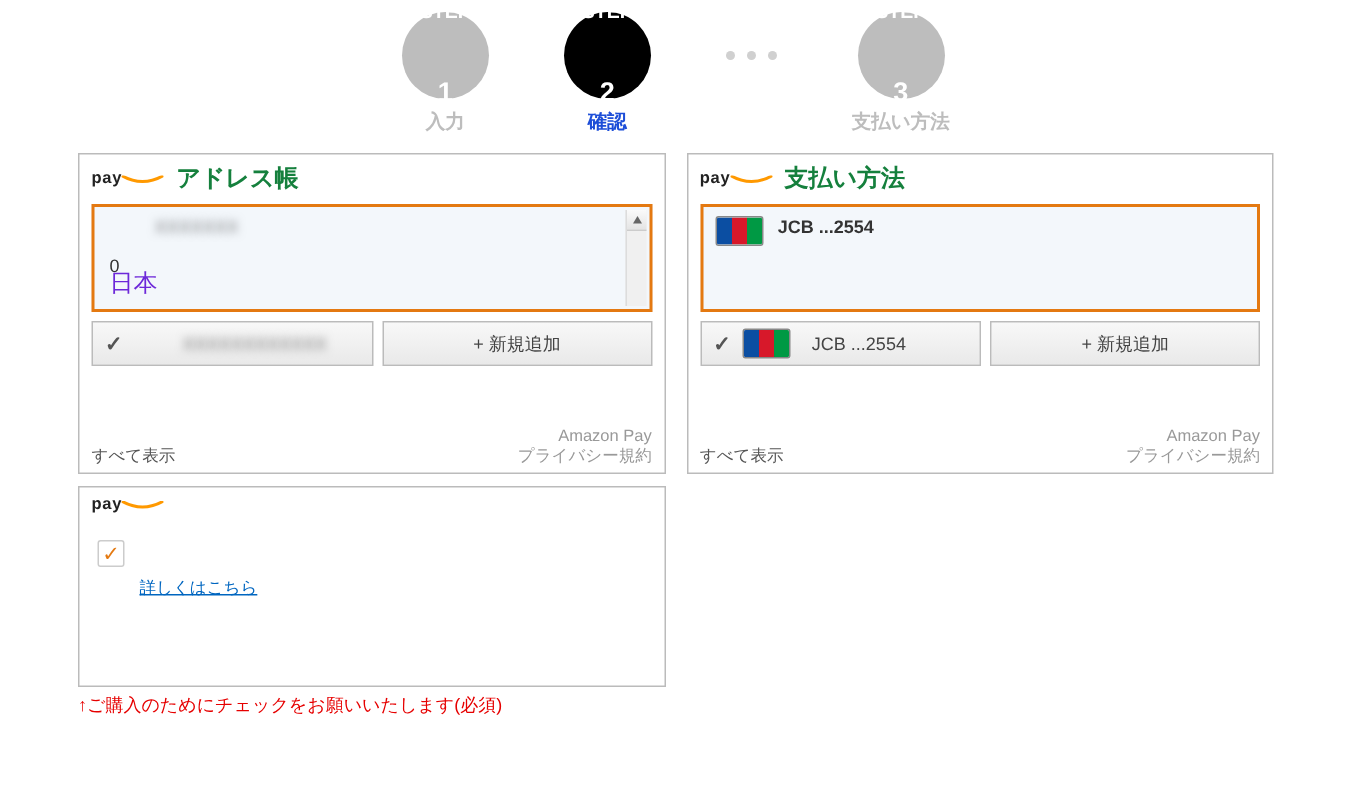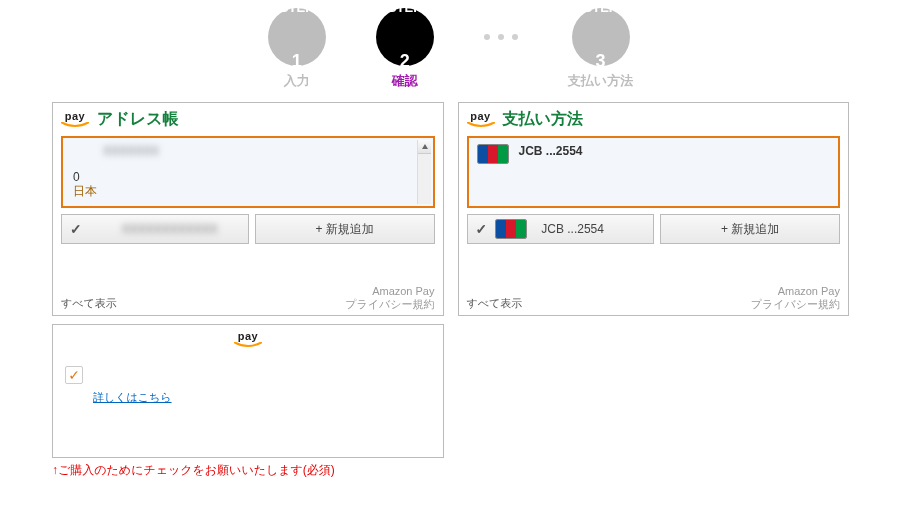--- a/index.html
+++ b/index.html
@@ -5,39 +5,39 @@
   * { box-sizing: border-box; margin: 0; padding: 0; }
   body { font-family: "Hiragino Kaku Gothic ProN", Meiryo, sans-serif; width: 901px; height: 530px; background: #fff; color: #333; font-size: 12px; }
   .steps { display: flex; justify-content: center; align-items: flex-start; gap: 50px; padding: 8px 0 12px; }
   .step { display: flex; flex-direction: column; align-items: center; }
   .circle { width: 58px; height: 58px; border-radius: 50%; display: flex; flex-direction: column; align-items: center; justify-content: center; font-weight: bold; gap: 37px; }
   .circle .t { font-size: 13px; line-height: 1; }
   .circle .n { font-size: 18px; line-height: 1.2; }
   .grey { background: #bdbdbd; color: #fff; }
   .grey + .lbl { color: #bdbdbd; }
   .black { background: #000; color: #fff; }
-  .black + .lbl { color: #a21caf; }
+  .black + .lbl { color: #1d4ed8; }
   .lbl { font-size: 13px; margin-top: 6px; font-weight: bold; }
   .dots { display: flex; gap: 8px; align-items: center; height: 58px; }
   .dots span { width: 6px; height: 6px; border-radius: 50%; background: #d0d0d0; }
   .row1 { display: flex; gap: 14px; padding: 0 52px; }
   .widget { border: 1px solid #bbb; background: #fff; padding: 6px 8px 4px; position: relative; }
   .addr { width: 392px; height: 214px; }
   .pay  { width: 392px; height: 214px; }
   .consent { width: 392px; height: 134px; margin: 8px 0 0 52px; }
   .whdr { display: flex; align-items: center; gap: 8px; margin-bottom: 6px; }
-  .paylogo { display: flex; flex-direction: column; align-items: center; line-height: 1; }
+  .paylogo { display: flex; flex-direction: row; align-items: center; line-height: 1; }
   .paylogo .pt { font-size: 11px; font-weight: bold; color: #222; letter-spacing: .5px; }
   .paylogo svg { display: block; }
   .whdr-title { font-size: 16px; font-weight: bold; color: #15803d; }
   .selected { border: 2px solid #e47911; background: #f3f7fb; padding: 6px 8px; height: 72px; position: relative; }
   .blur { color: transparent; text-shadow: 0 0 6px rgba(0,0,0,.5); margin-left: 32px; }
   .addr .selected .l1 { font-size: 12px; }
   .addr .selected .l2 { font-size: 12px; position: absolute; bottom: 22px; left: 10px; color:#333; }
-  .addr .selected .l3 { font-size: 12px; position: absolute; bottom: 6px; left: 10px; color:#a16207; }
+  .addr .selected .l3 { font-size: 16px; position: absolute; bottom: 6px; left: 10px; color:#6d28d9; }
   .scroll { position: absolute; right: 2px; top: 2px; bottom: 2px; width: 14px; background: #f0f0f0; border-left: 1px solid #dcdcdc; }
   .scroll::before { content:""; position:absolute; top:0; left:0; right:0; height:13px; background: linear-gradient(#fafafa,#e4e4e4); border-bottom:1px solid #ccc; }
   .arrow-up { position:absolute; top:4px; left:4px; width:0; height:0; border-left:3px solid transparent; border-right:3px solid transparent; border-bottom:5px solid #666; }
   .btnrow { display: flex; gap: 6px; margin-top: 6px; }
   .btn { flex:1; height: 30px; border: 1px solid #bbb; background: linear-gradient(#f8f8f8,#e9e9e9); display:flex; align-items:center; justify-content:center; font-size:12px; color:#444; cursor:pointer; }
   .btn.chk { justify-content: flex-start; padding-left: 8px; gap: 8px; }
   .chkmark { color:#555; font-size: 14px; font-weight: bold; }
   .jcb { display:inline-flex; width: 32px; height: 20px; border:1px solid #888; border-radius:2px; overflow:hidden; margin-right:6px; vertical-align:middle; }
   .jcb span { flex:1; }
   .jcb .b { background:#0b4ea2; }

